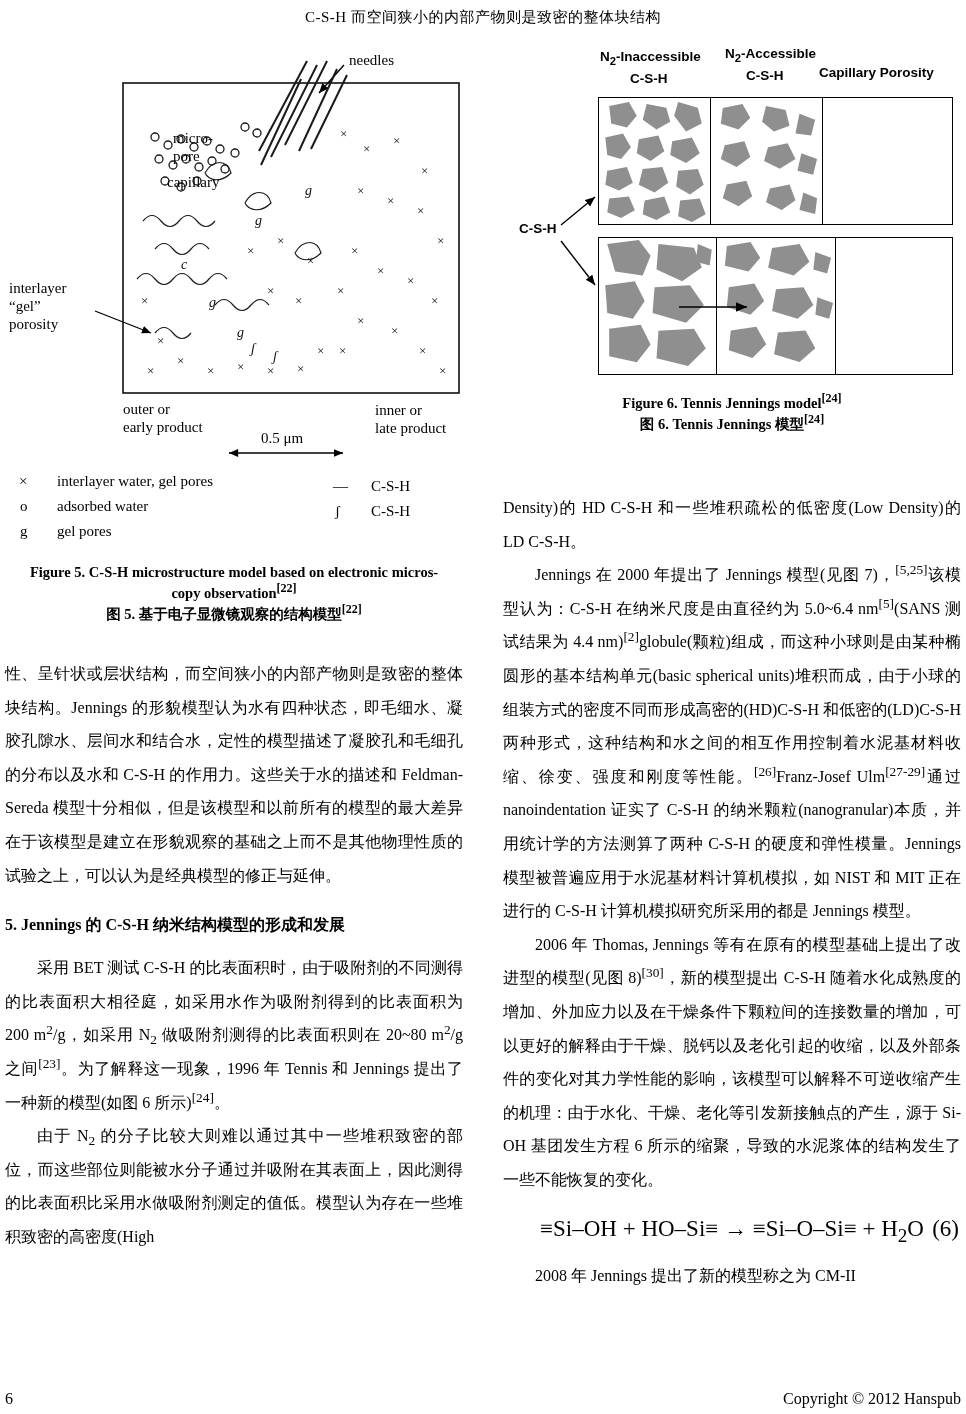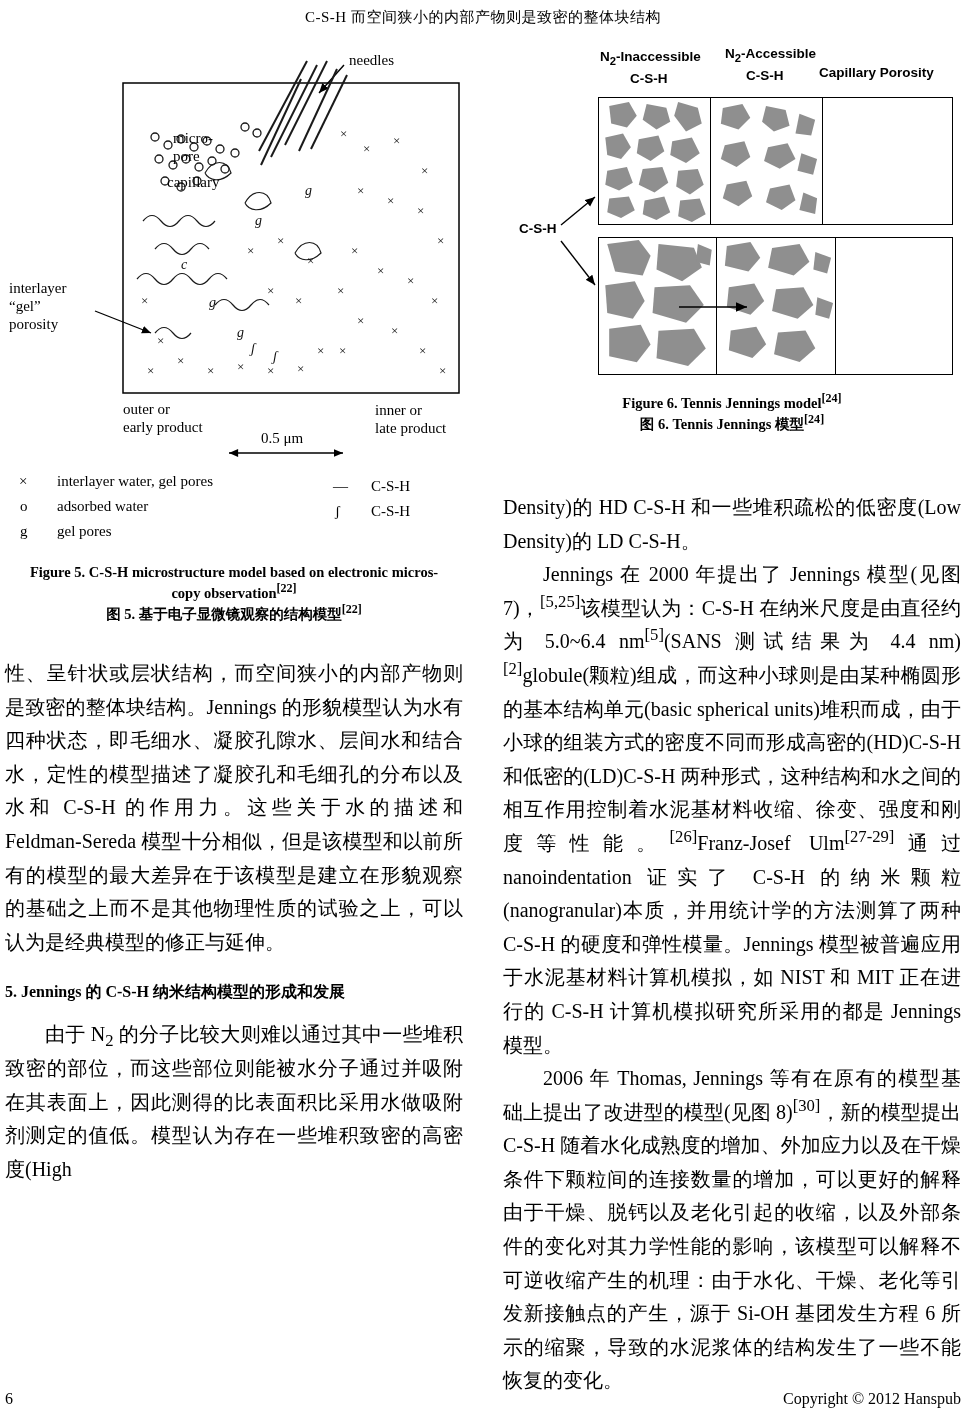--- a/index.html
+++ b/index.html
@@ -6,21 +6,21 @@
   html,body { background:#ffffff; }
   .page {
     position:relative; width:966px; height:1414px; margin:0 auto;
     background:#fff; color:#000; overflow:hidden;
     font-family:"Liberation Serif","DejaVu Serif",serif;
   }
   .running-head { text-align:center; font-size:15px; padding-top:8px; letter-spacing:.5px; }
   .columns { display:flex; gap:40px; padding:0 5px; margin-top:12px; }
   .col { width:458px; flex:0 0 458px; }
 
-  p.body { font-size:20px; line-height:33.6px; text-align:justify; }
+  p.body { font-size:16px; line-height:33.6px; text-align:justify; }
   p.indent { text-indent:2em; }
   .section-heading {
     font-size:16px; font-weight:bold; line-height:33px;
     margin:16px 0 10px; padding-left:2em; text-indent:-2em;
   }
 
   
   .fig5 { position:relative; height:505px; margin-top:14px; }
   .fig5 svg.draw { position:absolute; left:0; top:0; }
   .fig5 .lbl { position:absolute; font-size:15px; line-height:18px; white-space:nowrap; }
@@ -189,20 +189,21 @@
 
       <div class="caption">
         <div>Figure 5. C-S-H microstructure model based on electronic micros-<br>copy observation<sup>[22]</sup></div>
         <div class="zh">图 5. 基于电子显微镜观察的结构模型<sup>[22]</sup></div>
       </div>
 
       <p class="body" style="margin-top:32px;">性、呈针状或层状结构，而空间狭小的内部产物则是致密的整体块结构。Jennings 的形貌模型认为水有四种状态，即毛细水、凝胶孔隙水、层间水和结合水，定性的模型描述了凝胶孔和毛细孔的分布以及水和 C-S-H 的作用力。这些关于水的描述和 Feldman-Sereda 模型十分相似，但是该模型和以前所有的模型的最大差异在于该模型是建立在形貌观察的基础之上而不是其他物理性质的试验之上，可以认为是经典模型的修正与延伸。</p>
 
       <h2 class="section-heading">5. Jennings 的 C-S-H 纳米结构模型的形成和发展</h2>
 
+      <p class="body indent">采用 BET 测试 C-S-H 的比表面积时，由于吸附剂的不同测得的比表面积大相径庭，如采用水作为吸附剂得到的比表面积为 200 m<sup>2</sup>/g，如采用 N<sub>2</sub> 做吸附剂测得的比表面积则在 20~80 m<sup>2</sup>/g 之间<sup>[23]</sup>。为了解释这一现象，1996 年 Tennis 和 Jennings 提出了一种新的模型(如图 6 所示)<sup>[24]</sup>。</p>
       <p class="body indent">由于 N<sub>2</sub> 的分子比较大则难以通过其中一些堆积致密的部位，而这些部位则能被水分子通过并吸附在其表面上，因此测得的比表面积比采用水做吸附剂测定的值低。模型认为存在一些堆积致密的高密度(High</p>
     </div>
 
     <div class="col">
 
       <div class="fig6">
         <div class="f6lbl" style="left:97px;top:4px;">N<sub>2</sub>-Inaccessible</div>
         <div class="f6lbl" style="left:127px;top:26px;">C-S-H</div>
         <div class="f6lbl" style="left:222px;top:1px;">N<sub>2</sub>-Accessible</div>
         <div class="f6lbl" style="left:243px;top:23px;">C-S-H</div>

